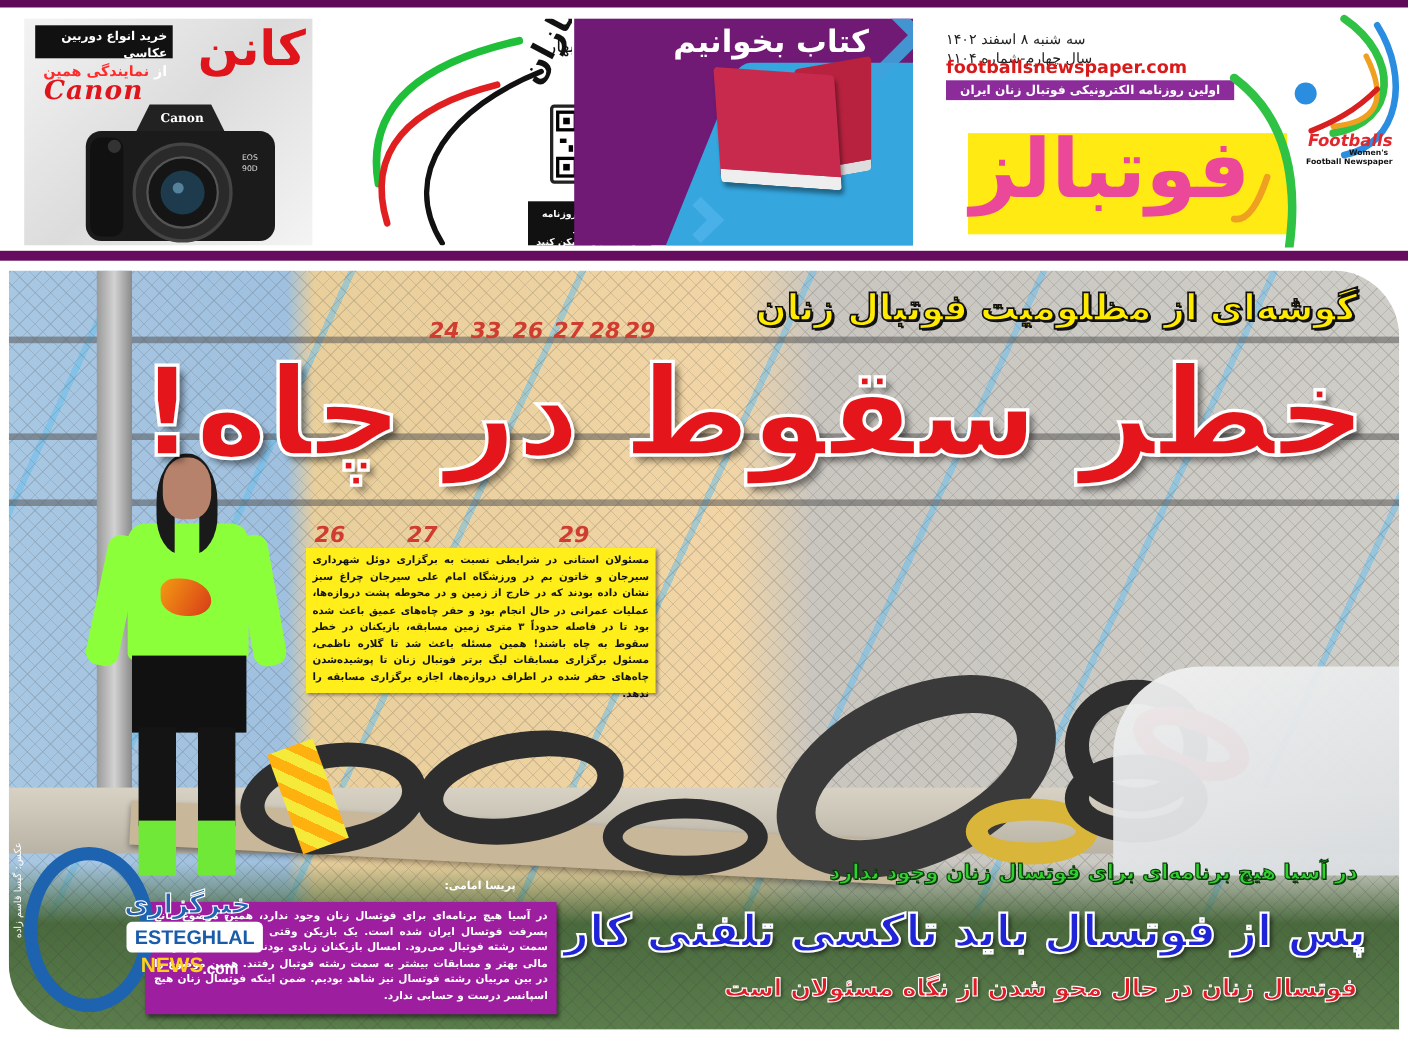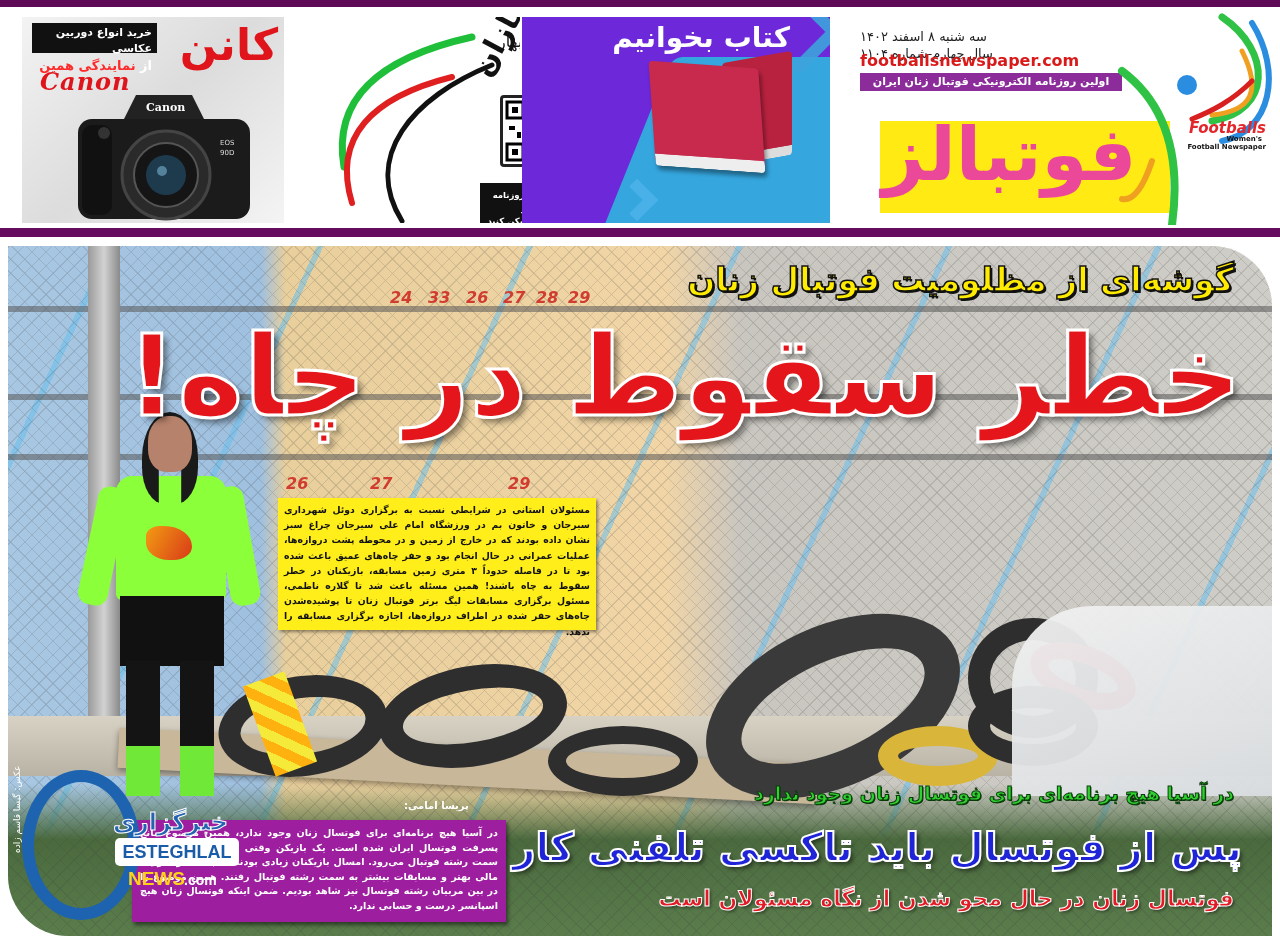--- a/index.html
+++ b/index.html
@@ -28,21 +28,21 @@
 
   
   .callig { position: absolute; left: 322px; top: 10px; width: 198px; height: 206px; }
   .callig svg { position: absolute; left: 0; top: 0; }
   .qr-wrap { position: absolute; left: 500px; top: 88px; width: 72px; height: 72px; background: #fff;
     border: 3px solid #222; border-radius: 4px; }
   .qr-caption { position: absolute; left: 480px; top: 176px; width: 112px; height: 40px; background: #111;
     color: #fff; font-size: 8.5px; font-weight: bold; direction: rtl; text-align: center; line-height: 13px; padding-top: 6px; }
 
   
-  .ad-book { position: absolute; left: 522px; top: 10px; width: 308px; height: 206px; background: #6d28d9; overflow: hidden; }
+  .ad-book { position: absolute; left: 522px; top: 10px; width: 308px; height: 206px; background: #701a75; overflow: hidden; }
   .ad-book .shape-blue { position: absolute; left: 110px; top: 40px; width: 260px; height: 200px; background: #35a6de;
     transform: skewX(-22deg); border-radius: 10px; }
   .ad-book .chev1 { position: absolute; left: 265px; top: -8px; width: 40px; height: 60px; border-right: 12px solid #3ea3dc;
     border-top: 12px solid #3ea3dc; transform: rotate(45deg); opacity: .9; }
   .ad-book .chev2 { position: absolute; left: 100px; top: 168px; width: 30px; height: 30px; border-right: 11px solid #4ab0e8;
     border-top: 11px solid #4ab0e8; transform: rotate(45deg); }
   .ad-book .title { position: absolute; right: 40px; top: 4px; color: #fff; font-size: 28px; font-weight: bold; direction: rtl; }
   .ad-book .book1 { position: absolute; left: 130px; top: 48px; width: 110px; height: 104px; background: #c72a4d;
     transform: skewY(8deg) rotate(-4deg); border-bottom: 12px solid #eee; border-radius: 4px; box-shadow: 2px 4px 4px rgba(0,0,0,.4); }
   .ad-book .book2 { position: absolute; left: 200px; top: 40px; width: 70px; height: 104px; background: #b8223f;
@@ -73,21 +73,21 @@
       linear-gradient(180deg, rgba(0,0,0,0) 0%, rgba(0,0,0,0) 78%, #4a6a3e 86%, #5b7d4c 100%),
       repeating-linear-gradient(115deg, rgba(105,190,235,.0) 0 90px, rgba(105,190,235,.55) 90px 96px, rgba(105,190,235,0) 96px 190px),
       linear-gradient(90deg, #a8c7e2 0%, #9fc0df 20%, #e9cf9c 22%, #f1d5a6 52%, #c9c6c0 58%, #cfcdc7 100%);
   }
   .photo .mesh { position: absolute; inset: 0; opacity: .25;
     background:
       repeating-linear-gradient(45deg, rgba(60,60,60,.6) 0 1px, transparent 1px 10px),
       repeating-linear-gradient(-45deg, rgba(60,60,60,.6) 0 1px, transparent 1px 10px); }
   .photo .rail { position: absolute; left: 0; width: 100%; height: 6px; background: rgba(90,90,90,.55); }
   .photo .pole { position: absolute; left: 80px; top: 0; width: 32px; height: 520px; background: linear-gradient(90deg,#9a9a9a,#d2d2d2,#8a8a8a); }
-  .photo .seatnum { position: absolute; color: #d03c30; font-weight: bold; font-size: 16px; font-style: italic; text-align: right; }
+  .photo .seatnum { position: absolute; color: #d03c30; font-weight: bold; font-size: 20px; font-style: italic; text-align: right; }
 
   .photo .ground { position: absolute; left: 0; top: 470px; width: 100%; height: 60px; background: linear-gradient(180deg,#d8d2c4,#b9b3a6); }
   .photo .board { position: absolute; left: 110px; top: 500px; width: 700px; height: 40px; background: #c9b79a;
     transform: rotate(3deg); box-shadow: 0 3px 6px rgba(0,0,0,.4); }
   .photo .tarp { position: absolute; right: 0; top: 360px; width: 260px; height: 190px; background: linear-gradient(160deg,#f1f1f1,#d9dde0);
     border-radius: 80px 0 0 0; opacity: .95; }
   .tire { position: absolute; border-radius: 50%; border-style: solid; border-color: #2e2e2e; background: transparent; }
 
   
   .player { position: absolute; left: 80px; top: 170px; width: 170px; height: 380px; }

